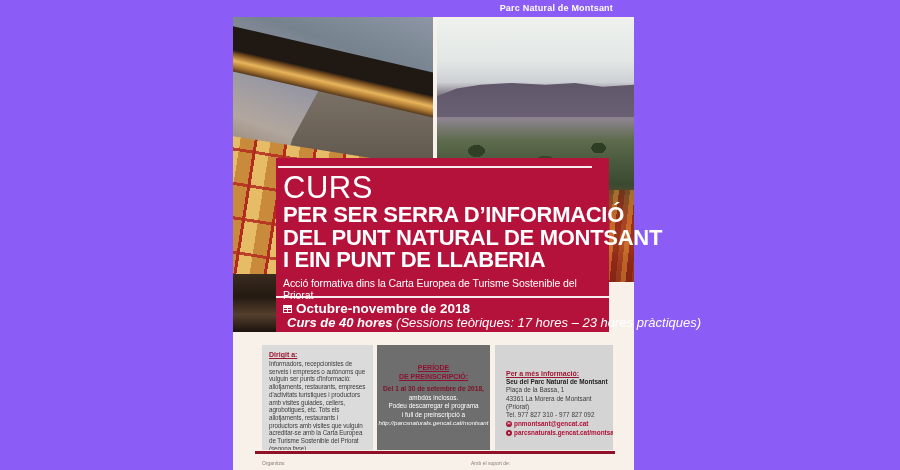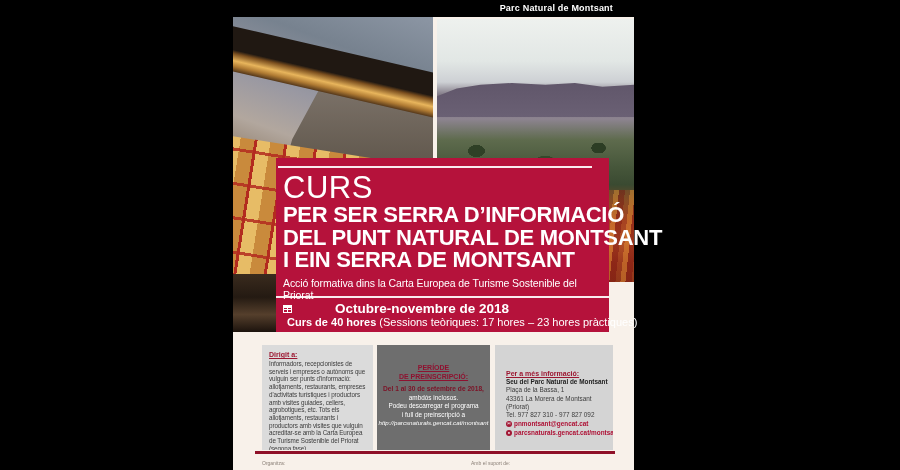--- a/index.html
+++ b/index.html
@@ -1,18 +1,18 @@
 <!DOCTYPE html>
 <html><head>
 <meta charset="utf-8">
 <style>
   html,body{margin:0;padding:0;background:#B20D35;}
   *{box-sizing:border-box;}
   body{font-family:"Liberation Sans","DejaVu Sans",sans-serif;}
-  .canvas{position:relative;width:900px;height:470px;background:#000000;overflow:hidden;}
+  .canvas{position:relative;width:900px;height:470px;background:#8b5cf6;overflow:hidden;}
 
   
   .topbar{position:absolute;top:0;left:0;width:613px;height:17px;text-align:right;
           color:#fff;font-weight:bold;font-size:9px;line-height:16px;letter-spacing:.2px;}
 
   
   .poster{position:absolute;left:233px;top:17px;width:401px;height:453px;background:#F8F1EA;}
 
   
   .photo{position:absolute;overflow:hidden;}
@@ -47,22 +47,22 @@
   
   .title-block{position:absolute;left:43px;top:141px;width:333px;height:174px;background:#B5123B;color:#fff;}
   .rule-top{position:absolute;left:2px;top:8px;width:314px;height:2px;background:rgba(255,255,255,.92);}
   .tb-text{position:absolute;left:7px;top:13px;right:4px;}
   .kicker{font-size:31px;font-weight:400;line-height:33px;letter-spacing:.5px;}
   .tline{font-size:22px;font-weight:bold;line-height:22.5px;letter-spacing:-.3px;white-space:nowrap;}
   .subtitle{font-size:10.5px;line-height:12px;margin-top:5px;letter-spacing:-.1px;}
   .rule-mid{position:absolute;left:0;top:138px;width:100%;height:1.5px;background:rgba(255,255,255,.92);}
   .dates{position:absolute;left:7px;top:143px;right:4px;}
   .date-row{display:flex;align-items:center;gap:4px;}
-  .date-main{font-size:13.5px;font-weight:bold;line-height:16px;white-space:nowrap;margin-left:39px;}
-  .date-sub{font-size:11px;line-height:11px;white-space:nowrap;}
+  .date-main{font-size:13.5px;font-weight:bold;line-height:16px;white-space:nowrap;}
+  .date-sub{font-size:13px;line-height:11px;white-space:nowrap;font-style:italic;}
   .cal-icon{width:9px;height:8px;border:1px solid #fff;
     background:linear-gradient(180deg,#fff 0 2px,rgba(0,0,0,0) 2px),
                linear-gradient(90deg,rgba(0,0,0,0) 3px,#fff 3px 4px,rgba(0,0,0,0) 4px),
                linear-gradient(0deg,rgba(0,0,0,0) 2px,#fff 2px 3px,rgba(0,0,0,0) 3px);}
   .clock-icon{display:block;}
 
   
   .box{position:absolute;top:328px;height:105px;overflow:hidden;}
   .box-audience{left:29px;width:111px;background:#DBDBDB;padding:6px 7px;color:#3C3C3C;}
   .box-audience .bhead{color:#9C1630;font-weight:bold;font-size:7px;text-decoration:underline;margin-bottom:2px;}
@@ -110,21 +110,21 @@
       <div class="pr-trees"></div>
       <div class="pr-vines"></div>
     </div>
 
     <div class="title-block">
       <div class="rule-top"></div>
       <div class="tb-text">
         <div class="kicker">CURS</div>
         <div class="tline">PER SER SERRA D’INFORMACIÓ</div>
         <div class="tline">DEL PUNT NATURAL DE MONTSANT</div>
-        <div class="tline">I EIN SERRA DE MONTSANT</div>
+        <div class="tline">I EIN PUNT DE LLABERIA</div>
         <div class="subtitle">Acció formativa dins la Carta Europea de Turisme Sostenible del Priorat</div>
       </div>
       <div class="rule-mid"></div>
       <div class="dates">
         <div class="date-row">
           <span class="cal-icon"></span>
           <span class="date-main">Octubre-novembre de 2018</span>
         </div>
         <div class="date-row">
           <svg class="clock-icon" width="9" height="9" viewBox="0 0 9 9">

